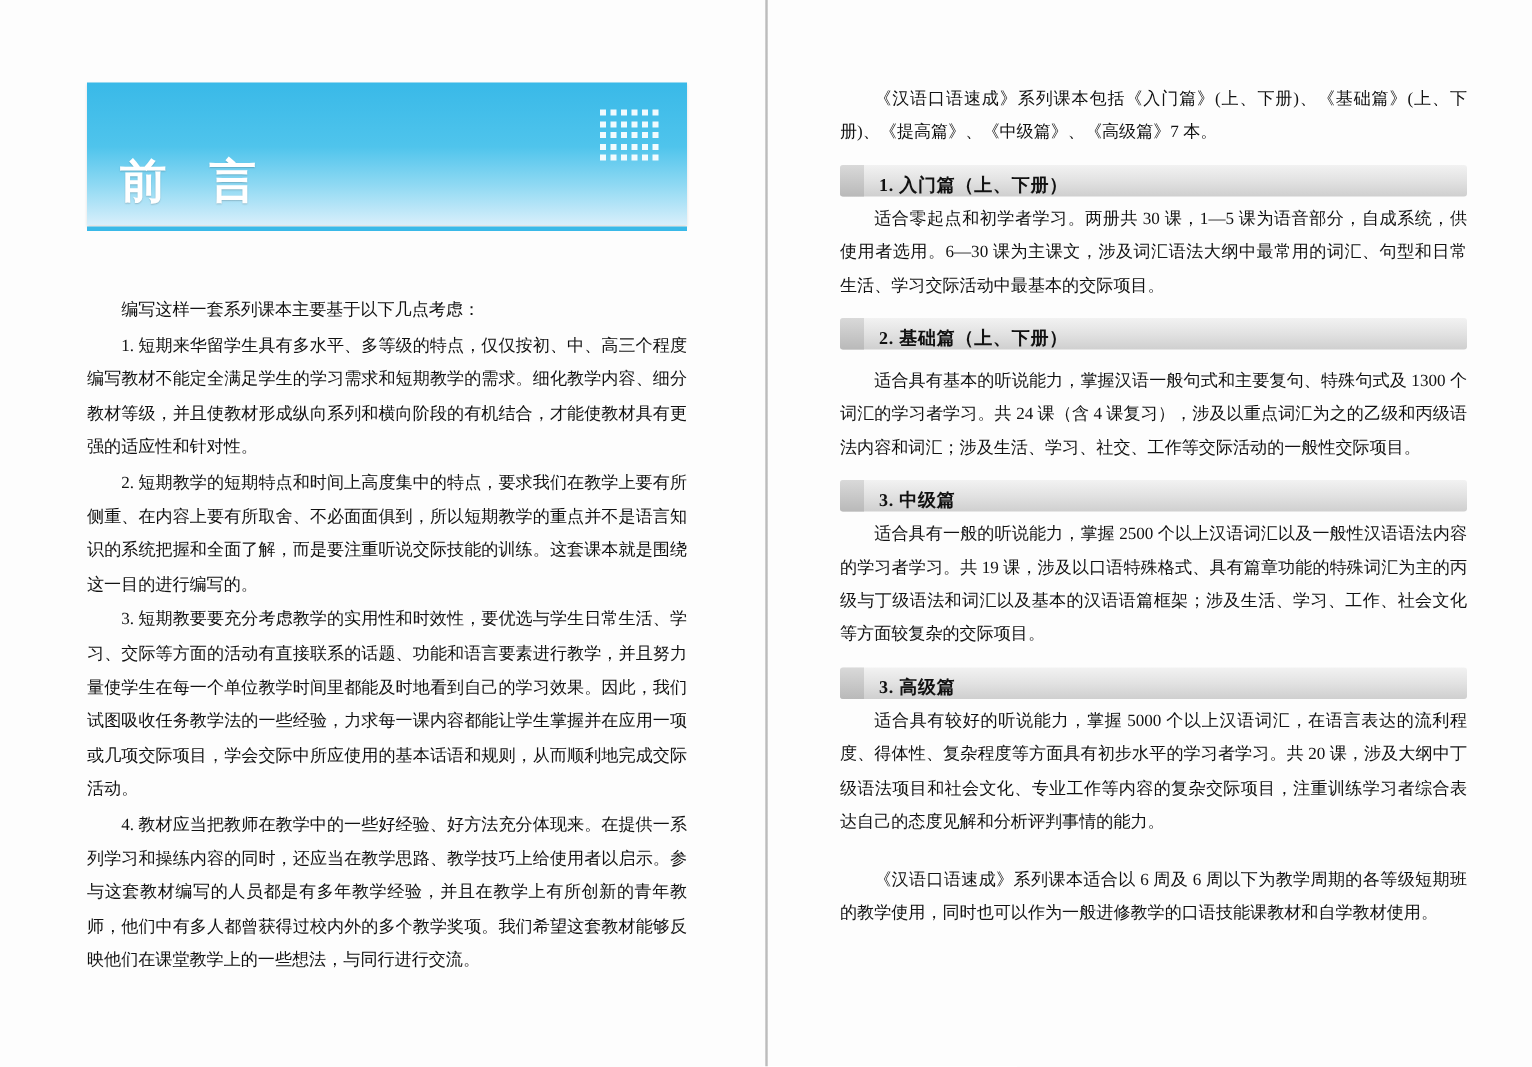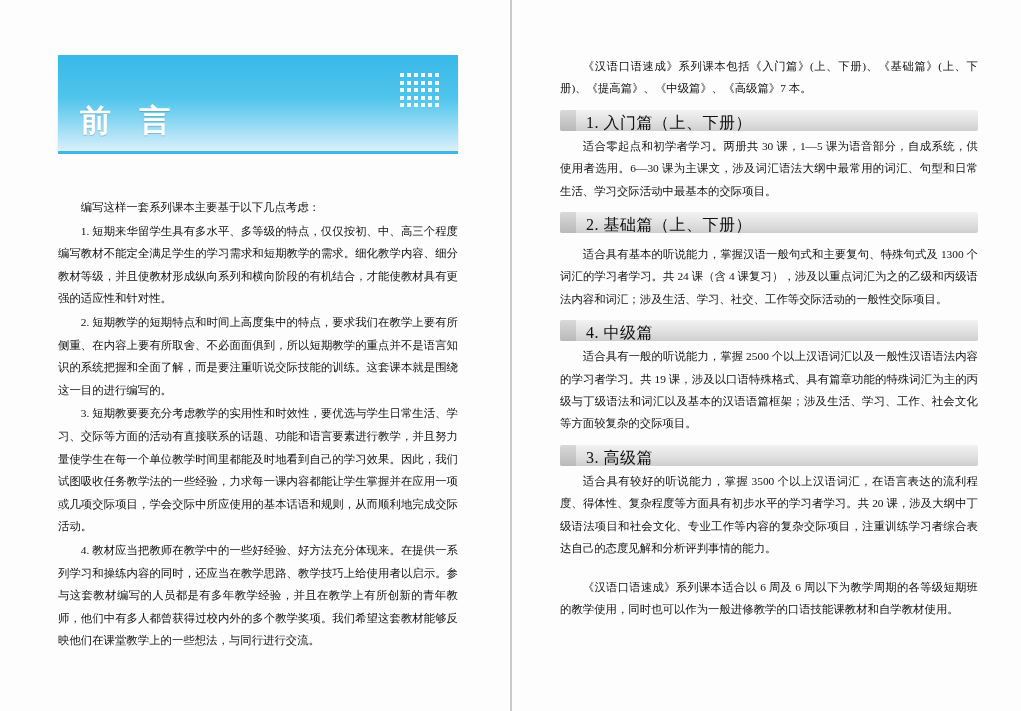--- a/index.html
+++ b/index.html
@@ -138,22 +138,22 @@
     top: 0;
     width: 16px;
     height: 21px;
     background: linear-gradient(to bottom, #d9d9d9, #b9b9b9);
     border-radius: 2px 0 0 2px;
   }
   .sec-head .sec-label {
     position: absolute;
     left: 26px;
     top: 2px;
-    font-size: 16px;
-    font-weight: normal;
+    font-size: 12px;
+    font-weight: bold;
     color: #111;
     letter-spacing: 0.5px;
   }
   .sec-body {
     margin-top: 0;
   }
   .sec-body p {
     text-indent: 2em;
     margin: 0;
   }
@@ -244,34 +244,34 @@
 
       <div class="sec">
         <div class="sec-body">
           <p>适合具有基本的听说能力，掌握汉语一般句式和主要复句、特殊句式及 1300 个词汇的学习者学习。共 24 课（含 4 课复习），涉及以重点词汇为之的乙级和丙级语法内容和词汇；涉及生活、学习、社交、工作等交际活动的一般性交际项目。</p>
         </div>
       </div>
 
       <div class="sec">
         <div class="sec-head">
           <div class="num-tab"></div>
-          <div class="sec-label">4. 中级篇</div>
+          <div class="sec-label">3. 中级篇</div>
         </div>
         <div class="sec-body">
           <p>适合具有一般的听说能力，掌握 2500 个以上汉语词汇以及一般性汉语语法内容的学习者学习。共 19 课，涉及以口语特殊格式、具有篇章功能的特殊词汇为主的丙级与丁级语法和词汇以及基本的汉语语篇框架；涉及生活、学习、工作、社会文化等方面较复杂的交际项目。</p>
         </div>
       </div>
 
       <div class="sec">
         <div class="sec-head">
           <div class="num-tab"></div>
           <div class="sec-label">3. 高级篇</div>
         </div>
         <div class="sec-body">
-          <p>适合具有较好的听说能力，掌握 3500 个以上汉语词汇，在语言表达的流利程度、得体性、复杂程度等方面具有初步水平的学习者学习。共 20 课，涉及大纲中丁级语法项目和社会文化、专业工作等内容的复杂交际项目，注重训练学习者综合表达自己的态度见解和分析评判事情的能力。</p>
+          <p>适合具有较好的听说能力，掌握 5000 个以上汉语词汇，在语言表达的流利程度、得体性、复杂程度等方面具有初步水平的学习者学习。共 20 课，涉及大纲中丁级语法项目和社会文化、专业工作等内容的复杂交际项目，注重训练学习者综合表达自己的态度见解和分析评判事情的能力。</p>
         </div>
       </div>
 
       <div class="closing">
         <p>《汉语口语速成》系列课本适合以 6 周及 6 周以下为教学周期的各等级短期班的教学使用，同时也可以作为一般进修教学的口语技能课教材和自学教材使用。</p>
       </div>
 
     </div>
   </div>
 

